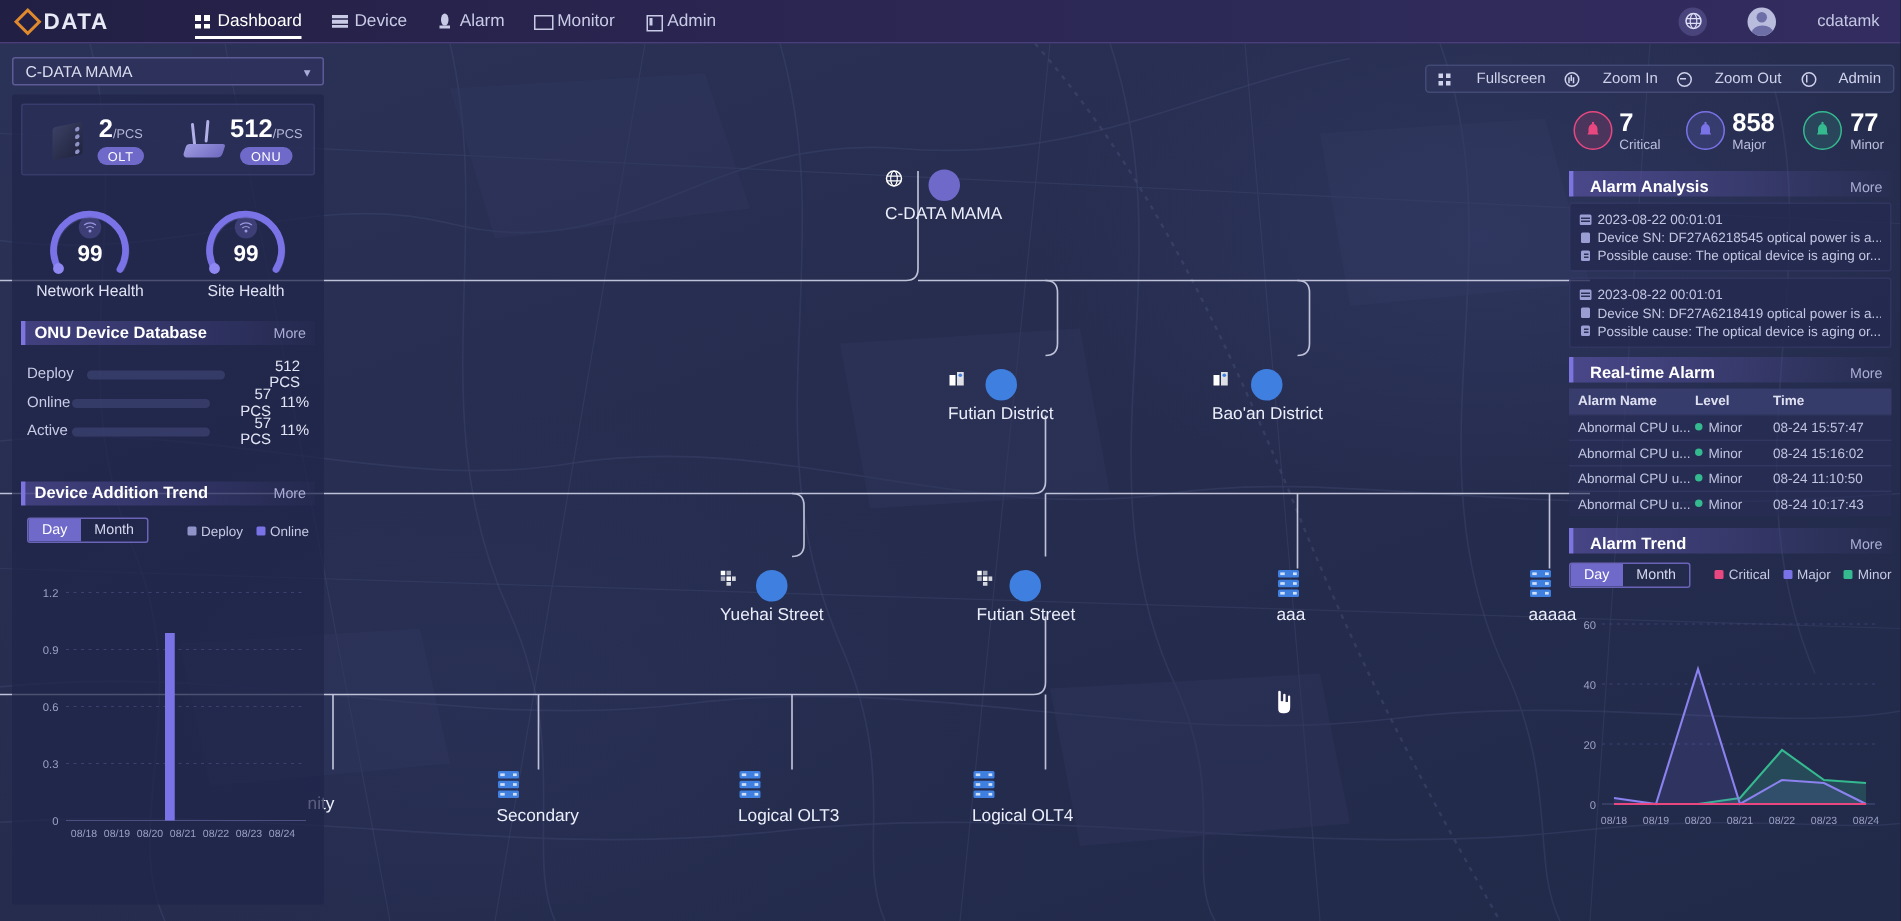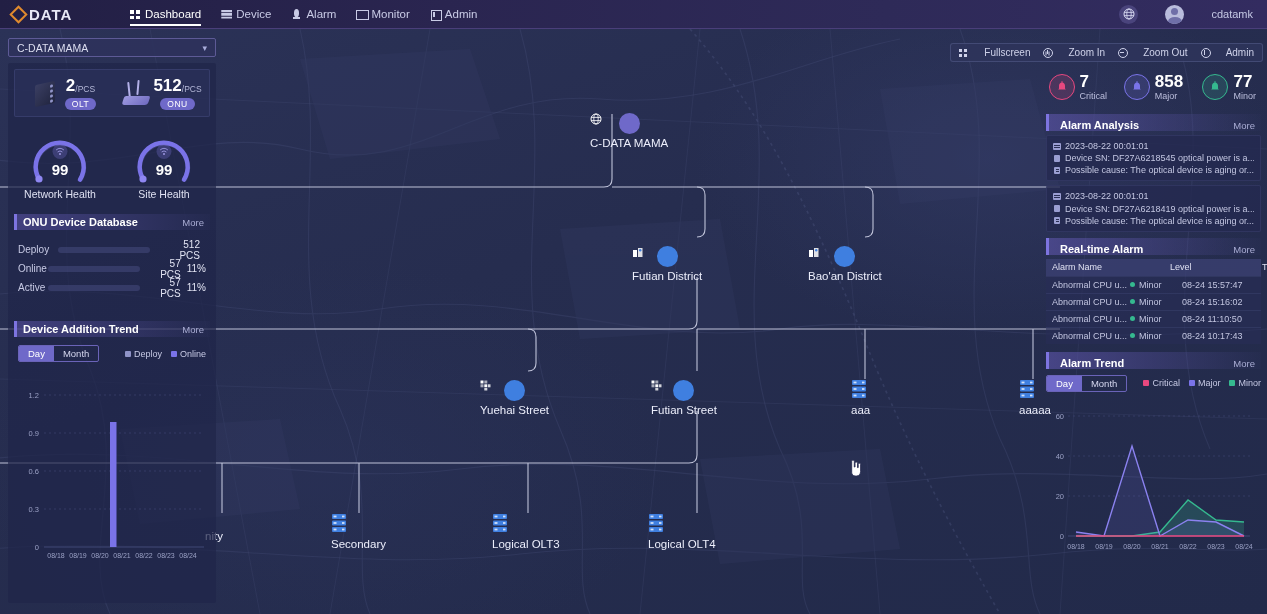--- a/index.html
+++ b/index.html
@@ -272,21 +272,21 @@
     content: ""; position: absolute; left: 1px; top: 0.5px; width: 6px; height: 7px;
     background: #9a9ed2; border-radius: 1px;
   }
   .mi-doc::after {
     content: ""; position: absolute; left: 2.5px; top: 2.5px; width: 3px; height: 1px;
     background: #2b3055; box-shadow: 0 2px 0 #2b3055;
   }
 
   .rt-table { margin: 4px 6px 0 6px; }
   .rt-row { display: flex; align-items: center; height: 17px; font-size: 9px; }
-  .rt-head { background: rgba(60,66,116,.75); color: #dfe1f2; font-weight: normal; gap: 40px; }
+  .rt-head { background: rgba(60,66,116,.75); color: #dfe1f2; font-weight: bold; }
   .rt-body { background: rgba(40,45,86,.6); color: #c2c5e0; border-top: 1px solid rgba(80,86,140,.25); }
   .rt-c1 { flex: 0 0 84px; padding-left: 6px; white-space: nowrap; overflow: hidden; text-overflow: ellipsis; }
   .rt-c2 { flex: 0 0 52px; display: flex; align-items: center; gap: 4px; }
   .rt-c3 { flex: 1; }
   .lvl-dot { width: 5px; height: 5px; border-radius: 50%; display: inline-block; }
 
   .trend2-controls { margin: 6px 6px 0 6px; display: flex; align-items: center; }
   .chart-box2 { position: relative; margin-top: 4px; height: 160px; }
 
   

